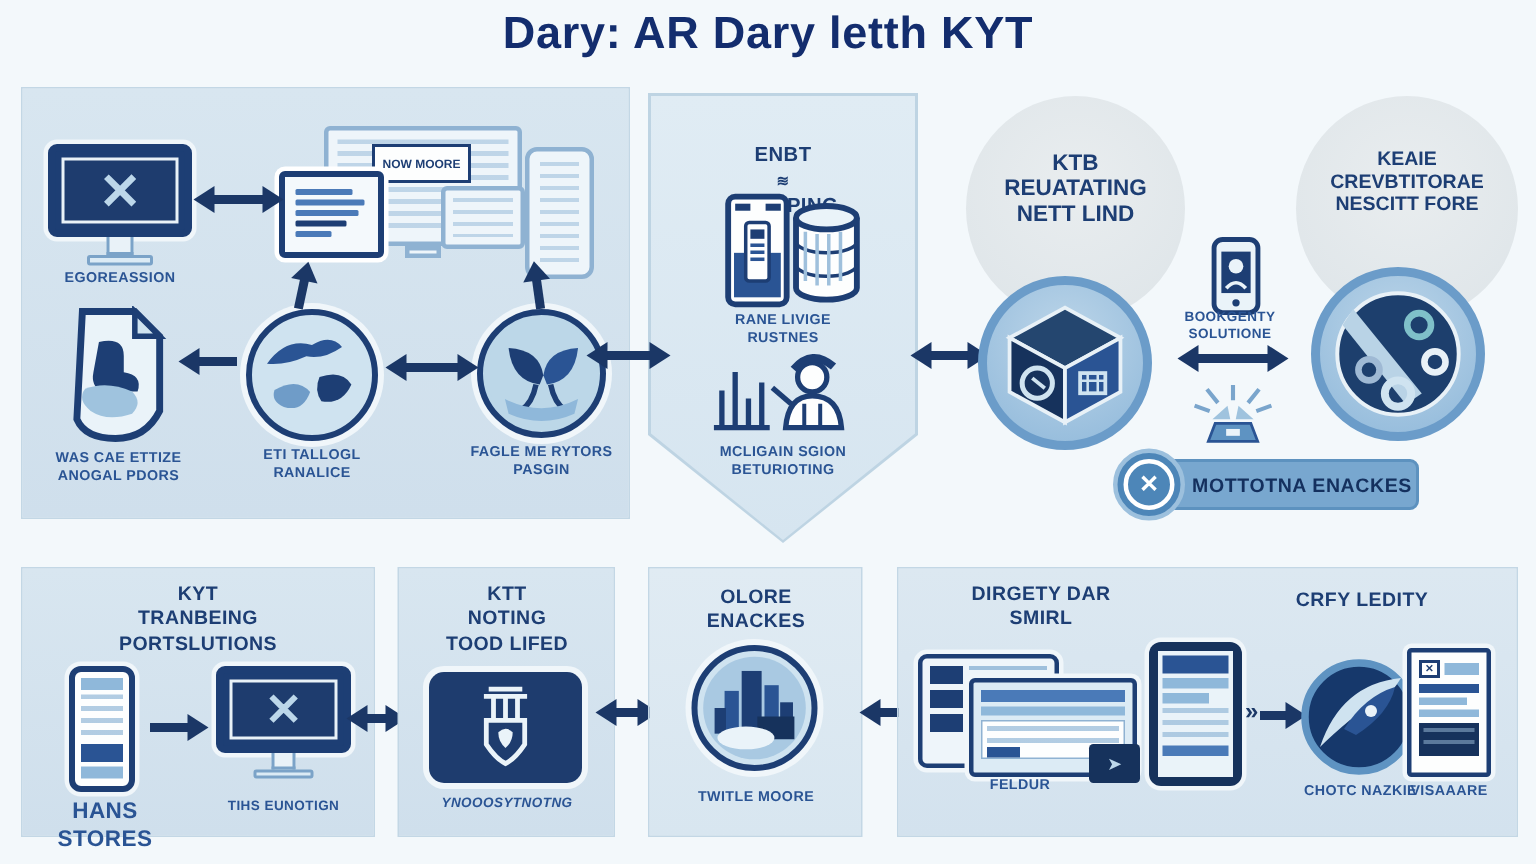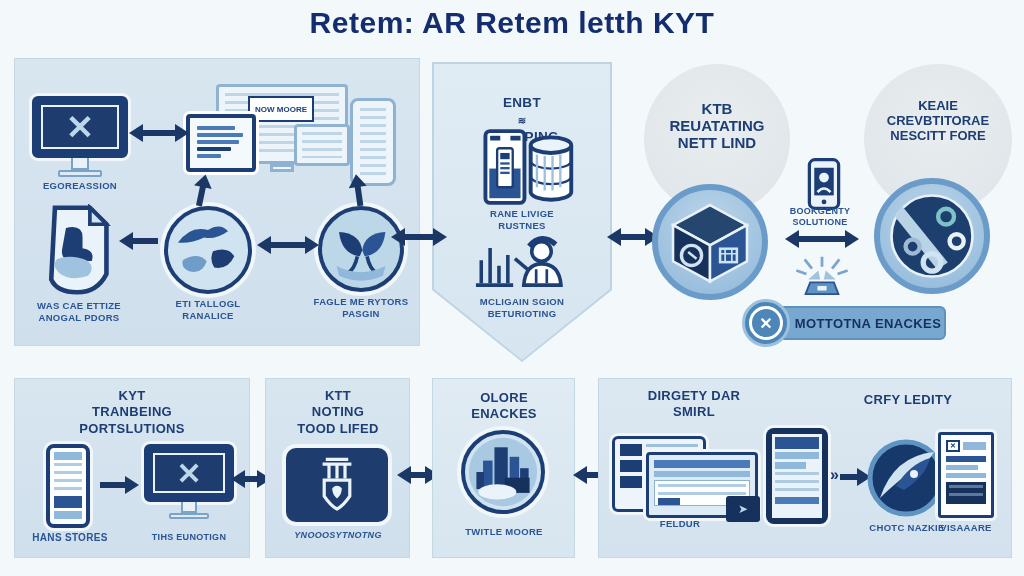--- a/index.html
+++ b/index.html
@@ -46,21 +46,21 @@
   .docpage { position:absolute; background:#fdfefe; border:3px solid #1d3e74; border-radius:3px; box-shadow:0 0 0 3px #f0f6fa; padding:5px; }
   .pent { position:absolute; }
   .pent .outer { position:absolute; inset:0; background:#bed4e3;
       clip-path:polygon(0 0,100% 0,100% 76%,50% 100%,0 76%); }
   .pent .inner { position:absolute; inset:2px; background:linear-gradient(#e0ecf4,#d6e5f0);
       clip-path:polygon(0 0,100% 0,100% 76%,50% 100%,0 76%); }
 </style>
 </head>
 <body>
 
-<div class="title">Retem: AR Retem letth KYT</div>
+<div class="title">Dary: AR Dary letth KYT</div>
 
 <div class="panel" style="left:14px; top:58px; width:406px; height:288px;"></div>
 
 <div class="dev" style="left:216px; top:84px; width:132px; height:80px;">
   <div class="lines" style="position:absolute; inset:6px; opacity:.6;"></div>
 </div>
 <div class="dev" style="left:270px; top:164px; width:24px; height:8px; border-radius:0;"></div>
 <div class="abs" style="left:248px; top:96px; width:66px; height:26px; background:#fdfefe; border:2px solid #1d3e74; display:flex; align-items:center; justify-content:center; font-size:8px; font-weight:bold; color:#1d3e74;">
     <span>NOW MOORE</span>
   </div>
@@ -240,21 +240,21 @@
 <div class="panel" style="left:14px; top:378px; width:236px; height:180px;"></div>
 <div class="lbl hdr" style="left:30px; top:388px; width:204px; font-size:13px;">KYT
 TRANBEING
 PORTSLUTIONS</div>
 <div class="abs" style="left:46px; top:444px; width:44px; height:84px; background:#fdfefe; border:4px solid #1d3e74; border-radius:8px; box-shadow:0 0 0 3px #f0f6fa; padding:4px;">
   <div style="height:8px; background:#8fb8da;"></div>
   <div class="lines" style="height:30px; margin-top:3px; opacity:.8;"></div>
   <div style="height:12px; background:#2a5494; margin-top:3px;"></div>
   <div style="height:8px; background:#8fb8da; margin-top:3px;"></div>
 </div>
-<div class="lbl" style="left:22px; top:532px; width:96px; font-size:10px;">HANS STORES</div>
+<div class="lbl" style="left:22px; top:532px; width:96px; font-size:15px;">HANS STORES</div>
 <div class="arr" style="left:100px; top:482px; width:26px;"></div>
 <div class="monx" style="left:144px; top:444px;">
   <div class="scr" style="width:90px; height:58px;">
       <div class="scr-in" style="width:100%; height:100%; font-size:30px;">✕</div>
     </div>
   <div class="neck" style="width:16px; height:11px;"></div>
   <div class="base" style="width:40px; height:6px;"></div>
 </div>
 <div class="lbl" style="left:134px; top:532px; width:110px; font-size:9px;">TIHS EUNOTIGN</div>
 

